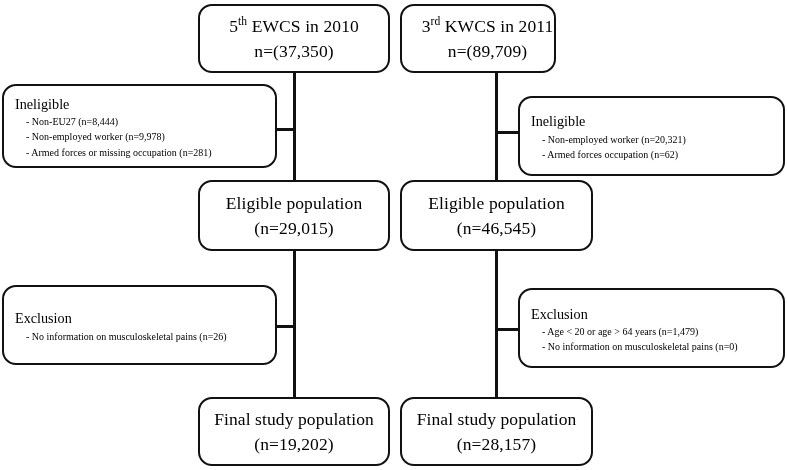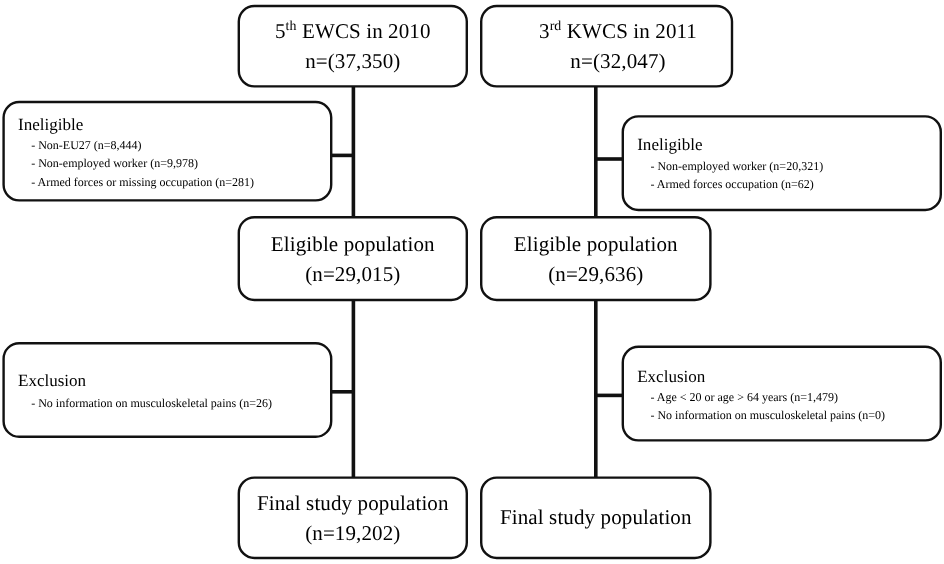--- a/index.html
+++ b/index.html
@@ -114,39 +114,40 @@
   <div class="node listbox" style="left:2px; top:285px; width:275px; height:80px;">
     <span class="list-title">Exclusion</span>
     <span class="list-item tight">- No information on musculoskeletal pains (n=26)</span>
   </div>
 
   <div class="node center" style="left:198px; top:397px; width:192px; height:69px;">
     <span class="line1">Final study population</span>
     <span class="line2">(n=19,202)</span>
   </div>
 
-  <div class="node center" style="left:400px; top:4px; width:211px; height:69px;padding-left:19px;">
+  <div class="node center" style="left:400px; top:4px; width:156px; height:69px;padding-left:19px;">
     <span class="line1"><span>3</span><sup>rd</sup><span> KWCS in 2011</span></span>
-    <span class="line2">n=(32,047)</span>
+    <span class="line2">n=(89,709)</span>
   </div>
 
   <div class="node listbox" style="left:518px; top:96px; width:267px; height:80px;">
     <span class="list-title">Ineligible</span>
     <span class="list-item">- Non-employed worker (n=20,321)</span>
     <span class="list-item">- Armed forces occupation (n=62)</span>
   </div>
 
   <div class="node center" style="left:400px; top:180px; width:193px; height:71px;">
     <span class="line1">Eligible population</span>
-    <span class="line2">(n=29,636)</span>
+    <span class="line2">(n=46,545)</span>
   </div>
 
   <div class="node listbox" style="left:518px; top:288px; width:267px; height:80px;">
     <span class="list-title">Exclusion</span>
     <span class="list-item tight">- Age &lt; 20 or age &gt; 64 years (n=1,479)</span>
     <span class="list-item tight">- No information on musculoskeletal pains (n=0)</span>
   </div>
 
   <div class="node center" style="left:400px; top:397px; width:193px; height:69px;">
     <span class="line1">Final study population</span>
+    <span class="line2">(n=28,157)</span>
   </div>
 
 </div>
 
 </body></html>

